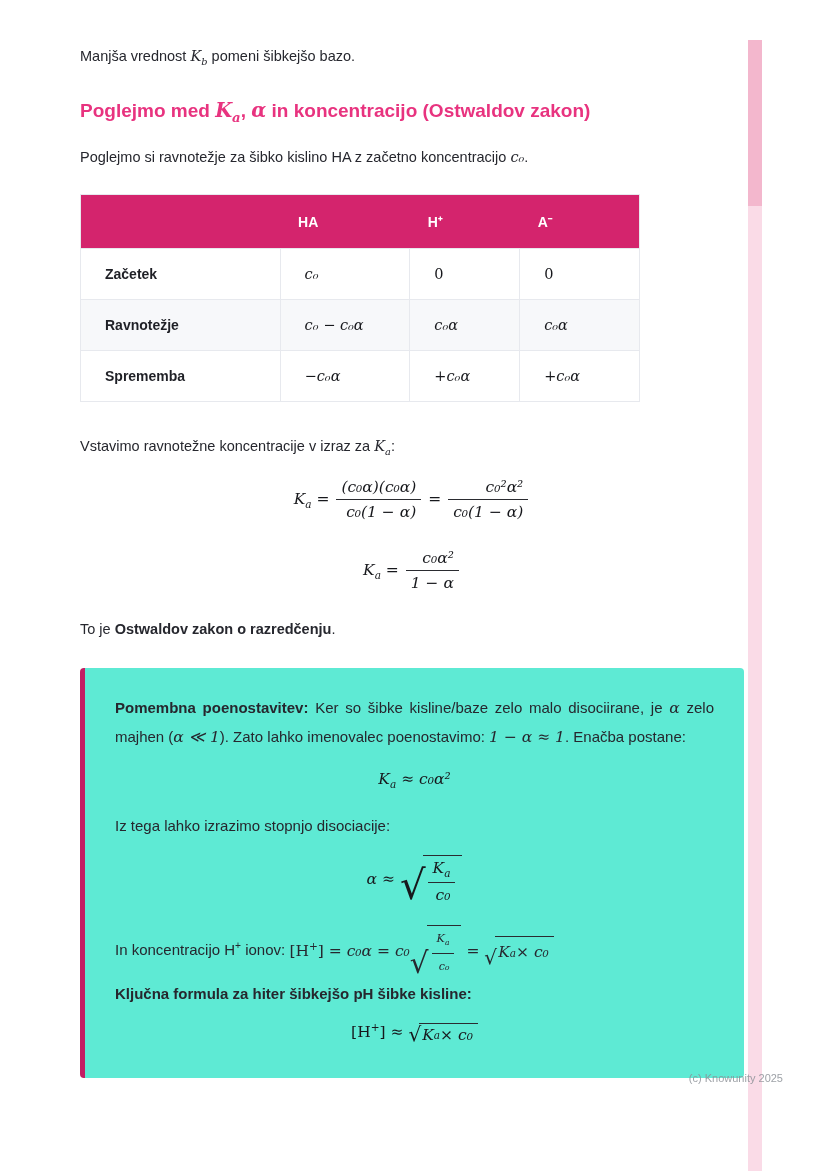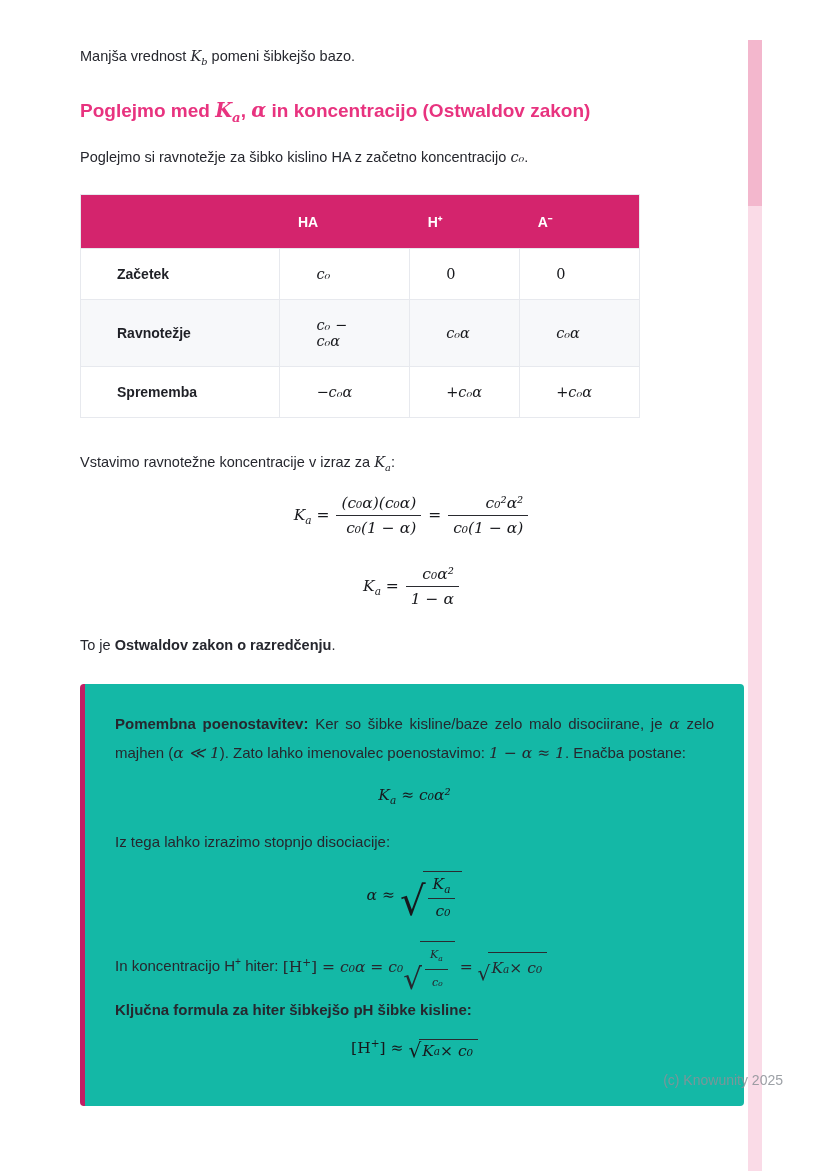--- a/index.html
+++ b/index.html
@@ -27,21 +27,21 @@
 
   h2.heading { font-size:19px; font-weight:700; color:#e8337f; margin-bottom:22px; }
   h2.heading .mi { font-size:19.5px; }
 
   .lead { margin-bottom:26px; }
 
   
   table.ice-table { border-collapse:collapse; width:560px; margin-bottom:34px; font-size:14px; border:1px solid #e7e9ee; }
   .ice-table col.c1{width:200px;} .ice-table col.c2{width:130px;} .ice-table col.c3{width:110px;} .ice-table col.c4{width:120px;}
   .ice-table thead th { background:#d4246d; color:#ffffff; font-weight:600; text-align:left; padding:17px 18px; border:none; }
-  .ice-table tbody th, .ice-table tbody td { border:1px solid #e7e9ee; padding:17px 36px; text-align:left; background:#fff; }
+  .ice-table tbody th, .ice-table tbody td { border:1px solid #e7e9ee; padding:17px 24px; text-align:left; background:#fff; }
   .ice-table tbody tr:nth-child(2) th, .ice-table tbody tr:nth-child(2) td { background:#f7f8fa; }
   .ice-table tbody th { font-weight:700; color:#1f2026; }
   td.cm { font-family:"DejaVu Serif", serif; font-style:italic; font-size:14.5px; color:#17181c; }
   td.cm.upn { font-style:normal; }
 
   
   .formula { font-family:"DejaVu Serif", serif; font-size:15.5px; color:#17181c; text-align:center; }
   .f-main { margin:18px 0 26px; }
   .frac { display:inline-block; vertical-align:middle; text-align:right; margin:0 2px; }
   .frac .num { display:block; padding:1px 5px 3px; border-bottom:1px solid #2a2b30; }
@@ -51,33 +51,33 @@
   .sqrt { display:inline-flex; align-items:stretch; vertical-align:middle; }
   .sqrt .radical { align-self:flex-end; line-height:0.95; font-style:normal; }
   .sqrt .radicand { border-top:1px solid #2a2b30; display:inline-flex; align-items:center; padding:2px 5px 0 3px; }
   .sqrt.flat .radical { font-size:1.3em; margin-right:-2px; }
   .sqrt.mid  .radical { font-size:1.9em; margin-right:-2px; }
   .sqrt.big  .radical { font-size:2.6em; margin-right:-3px; }
 
   .ostwald { margin-bottom:0; }
 
   
-  .callout { margin-top:28px; background:#14b8a6; border-left:5px solid #c21e63; border-radius:4px; padding:26px 30px 46px; width:664px; }
+  .callout { margin-top:28px; background:#5eead4; border-left:5px solid #c21e63; border-radius:4px; padding:26px 30px 34px; width:664px; }
   .callout p { font-size:15px; line-height:1.8; color:#26272e; }
   .callout .justify { text-align:justify; }
   .callout .mi { font-size:15.5px; }
   .c-p1 { margin-bottom:10px; }
   .c-f3 { margin:18px 0 22px; }
   .c-p2 { margin-bottom:4px; }
   .c-f4 { margin:16px 0 20px; }
   .c-p3 { margin-bottom:2px; }
   .c-p4 { font-weight:700; margin-bottom:6px; }
   .c-f5 { margin-top:14px; }
 
-  .watermark { position:absolute; top:1072px; right:45px; font-size:14px; color:rgba(140,145,150,0.85); z-index:2; }
+  .watermark { position:absolute; top:1072px; right:45px; font-size:11px; color:rgba(140,145,150,0.85); z-index:2; }
 </style>
 </head>
 <body>
 
 <div class="edge-bar">
   <div class="edge-bar-top"></div>
 </div>
 
 <div class="content">
 
@@ -143,21 +143,21 @@
     <div class="formula c-f4"><span class="it">α</span><span class="up"> ≈ </span><span class="sqrt big">
           <span class="radical">√</span>
           <span class="radicand">
             <span class="frac">
               <span class="num"><span class="it">K</span><sub class="it">a</sub></span>
               <span class="den it">c₀</span>
             </span>
           </span>
         </span></div>
 
-    <p class="c-p3"><span>In koncentracijo H</span><sup>+</sup><span> hiter: </span><span class="mi"><span class="up">[H</span><sup class="up">+</sup><span class="up">] = </span><span class="it">c₀α</span><span class="up"> = </span><span class="it">c₀</span><span class="sqrt mid">
+    <p class="c-p3"><span>In koncentracijo H</span><sup>+</sup><span> ionov: </span><span class="mi"><span class="up">[H</span><sup class="up">+</sup><span class="up">] = </span><span class="it">c₀α</span><span class="up"> = </span><span class="it">c₀</span><span class="sqrt mid">
             <span class="radical">√</span>
             <span class="radicand">
               <span class="frac small">
                 <span class="num"><span class="it">K</span><sub class="it">a</sub></span>
                 <span class="den it">c₀</span>
               </span>
             </span>
           </span><span class="up"> = </span><span class="sqrt flat">
             <span class="radical">√</span>
             <span class="radicand">

